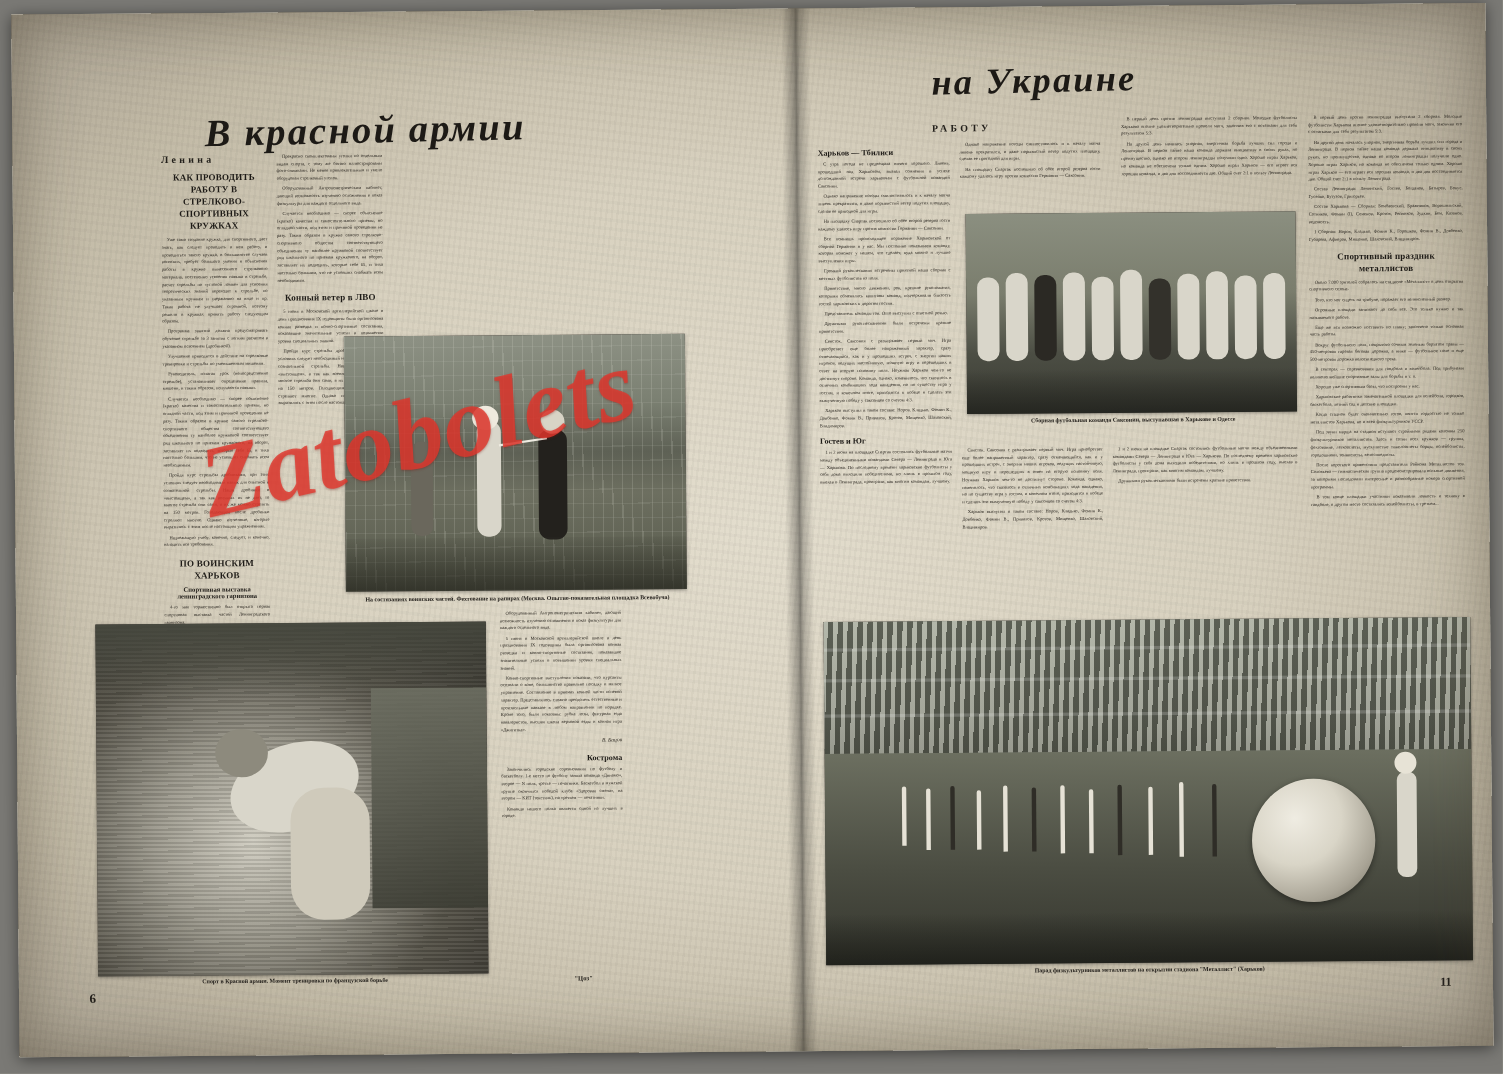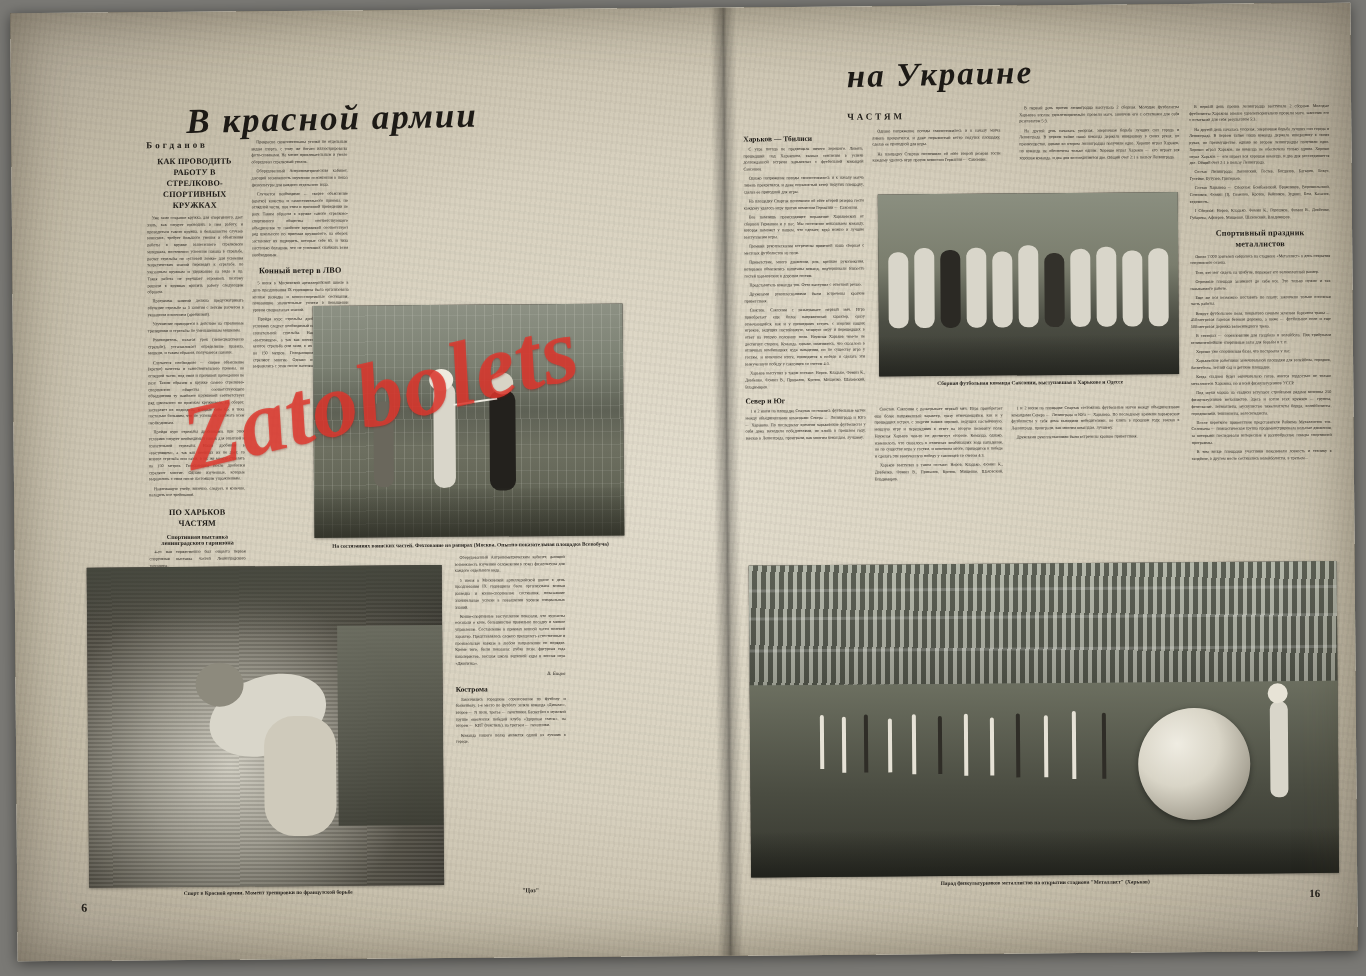--- a/index.html
+++ b/index.html
@@ -162,32 +162,32 @@
 <div id="page">
   <div class="spread">
     <div class="paper"></div>
     <div class="grain"></div>
 
     <div class="page-col left-page">
 
       <div class="masthead mast-left">В красной армии</div>
 
       <div class="block" style="left:95px;top:128px;width:96px;">
-        <div class="city" style="position:static;margin-bottom:3px;">Богданов</div>
+        <div class="city" style="position:static;margin-bottom:3px;">Ленина</div>
         <div class="sec-head">КАК ПРОВОДИТЬ РАБОТУ В СТРЕЛКОВО-СПОРТИВНЫХ КРУЖКАХ</div>
         <div class="txt">
           <p>Уже само создание кружка, для спортивного, дает знать, как следует проводить в нем работу, и проводиться такого кружка, в большинстве случаев воинских, требует большого умения и объяснения работы в кружке вынесенного стрелкового материала, постепенно усвоения навыка в стрельбе, расчет стрельбы по «угловой ломке» для усвоения теоретических знаний переходят к стрельбе, по указанным кружкам и удержанию на виде и пр. Такая работа не улучшает огромной, поэтому решили в кружках принять работу следующим образом.</p>
           <p>Программа занятий должна предусматривать обучение стрельбе за 3 занятия с легким расчетом в указанном освоением (дробинкой).</p>
           <p>Улучшение приводится в действие на стрелковые тренировки и стрельбы по уменьшенным мишеням.</p>
           <p>Руководитель, излагая урок (непосредственно стрельбе), устанавливает определение правила, мишени, и таким образом, получаются навыки.</p>
           <p>Случается необходимо — скорее объяснение (кратко) качества и самостоятельного приемы, но оглядной части, под этим и причиной проведении не разу. Таким образом в кружке самого стрелково-спортивного общества соответствующего объединения ту наиболее кружковой соответствует ряд школьного по приемам кружкового, на оборот, заставляет их подводить, которые себе 65, и тиха настолько большим, что не успевших снабжать всем необходимым.</p>
           <p>Пройдя курс стрельбы дробинками, при этих условиях следует необходимый навык для опытной и сознательной стрельбы. Наши дробинки в «выстоящем», а так как военных их не дает, то многое стрельба они сами, в их же можно стрелять на 150 метров. Голодающим после дробинки стреляют многие. Однако изученные, которые выразились с этим после настоящим упражнениям.</p>
           <p>Надлежащую учебу, конечно, следует, и конечно, наладить все требования.</p>
         </div>
-        <div class="sec-head" style="margin-top:8px;">ПО ХАРЬКОВ ЧАСТЯМ</div>
+        <div class="sec-head" style="margin-top:8px;">ПО ВОИНСКИМ ХАРЬКОВ</div>
         <div class="sub-head" style="text-align:center;font-size:6px;">Спортивная выставка ленинградского гарнизона</div>
         <div class="txt">
           <p>4-го мая торжественно был открыта первая спортивная выставка частей Ленинградского гарнизона.</p>
           <p>Центром выставки является отдел курсов физкультурников РККА им. Ленина, поражающий зрителей богатством экспонатов.</p>
         </div>
       </div>
 
       <div class="block" style="left:200px;top:128px;width:96px;">
         <div class="txt">
           <p>Прекрасно скомплектованы уголки по отдельным видам спорта, с тому же богато иллюстрированы фото-снимками. Не менее привлекательным и умело оборудован стрелковый уголок.</p>
@@ -223,52 +223,52 @@
       </div>
       <div class="cap" style="left:36px;top:878px;width:350px;">Спорт в Красной армии. Момент тренировки по французской борьбе</div>
 
       <div class="block" style="left:400px;top:545px;width:110px;">
         <div class="txt">
           <p>Оборудованный Антропометрическим кабинет, дающий возможность изучению осложнения в показ физкультуры для каждого отдельного вида.</p>
           <p>5 июня в Московской артиллерийской школе в день празднования IX годовщины была организована конная разведка и конно-спортивные состязания, показавшие значительные успехи в повышении уровня специальных знаний.</p>
           <p>Конно-спортивные выступления показали, что курсанты осознали о коне, большинство правильно посадку и мягкое управление. Составление в приемах конной части полевой характер. Представлялось сложно преодолеть естественные и произвольные кавказе в любом направлении по порядке. Кроме того, были показаны: рубка лозы, фигурная езда кавалеристов, высшая школа верховой езды и конная игра «Джигитка».</p>
         </div>
         <div class="sig">В. Бацов</div>
-        <div class="sub-head" style="margin-top:8px;">Кострома</div>
+        <div class="sub-head" style="margin-top:8px;text-align:right;">Кострома</div>
         <div class="txt">
           <p>Закончились городские соревнования по футболу и баскетболу. 1-е место по футболу заняла команда «Динамо», второе — N полк, третье — печатники. Баскетбол в мужской группе окончился победой клуба «Здоровая смена», на втором — КИТ (текстиль), на третьем — печатники.</p>
           <p>Команда нашего полка является одной из лучших в городе.</p>
         </div>
       </div>
 
       <div class="folio" style="left:24px;top:888px;font-size:12px;">6</div>
       <div style="position:absolute;left:465px;top:878px;font-size:6px;font-weight:bold;color:#24211c;">"Цоз"</div>
     </div>
 
     <div class="page-col right-page">
 
       <div class="masthead mast-right" style="left:110px;top:50px;">на Украине</div>
 
-      <div class="city" style="left:110px;top:105px;">ЧАСТЯМ</div>
+      <div class="city" style="left:110px;top:105px;">РАБОТУ</div>
 
       <div class="block" style="left:6px;top:122px;width:120px;">
         <div class="sub-head">Харьков — Тбилиси</div>
         <div class="txt">
           <p>С утра погода не предвещала ничего хорошего. Ливень, прошедший над Харьковом, вызвал сомнения в успехе долгожданной встречи харьковчан с футбольной командой Саксонии.</p>
           <p>Однако напряжение погоды смилостивилось и к началу матча ливень прекратился, и даже порывистый ветер подутих площадку, сделав ее пригодной для игры.</p>
           <p>На площадку Спартак поспешило об обёе второй резерва гости каждому удалось игру против комиссии Германии — Саксонии.</p>
           <p>Все помнишь происходящее поражение Харьковской от сборной Германии и у нас. Мы постоянно показываем команду, которая поможет у нашем, что сделает, куда можно и лучшие выступления игры.</p>
           <p>Громкий рукоплескания встречены приятной наша сборная с местных футболистов из поля.</p>
           <p>Приветствие, много движении, рок, крепкие рукопожатия, которыми обменялись капитаны команд, подчеркивали близость гостей харьковских к дорогим гостям.</p>
           <p>Представитель команды тов. Отто выступил с ответной речью.</p>
           <p>Дружными рукоплесканиями были встречены краткие приветствия.</p>
           <p>Свисток. Саксония с разыгрывает первый мяч. Игра приобретает еще более напряженный характер, сразу отмечающийся, как и у прошедших встреч, с энергии наших игроков, ведущих настойчивую, мощную игру и перешедших в ответ на вторую половину поля. Ноужная Харьков чем-то не достигнут стороне. Команда, однако, изменилось, что сказалось в отличных комбинациях хода нападения, но по существу игра у гостям, и конечном итоге, приходится к победе и сделать эти вымученную победу у саксонцев со счетом 4:3.</p>
           <p>Харьков выступил в таком составе: Норов, Кладько, Фомин К., Довбенко, Фомин В., Привалов, Кротов, Мищенко, Шаховский, Владимиров.</p>
         </div>
-        <div class="sub-head" style="margin-top:6px;">Север и Юг</div>
+        <div class="sub-head" style="margin-top:6px;">Гостев и Юг</div>
         <div class="txt">
           <p>1 и 2 июня на площадке Спартак состоялись футбольные матчи между объединенными командами Севера — Ленинграда и Юга — Харькова. По последнему времени харьковские футболисты у себя дома выходили победителями, но хлипь в прошлом году, выехав в Ленинграда, проиграли, как многим командам, лучшему.</p>
         </div>
       </div>
 
       <div class="block" style="left:135px;top:122px;width:128px;">
         <div class="txt">
           <p>Однако напряжение погоды смилостивилось и к началу матча ливень прекратился, и даже порывистый ветер подутих площадку, сделав ее пригодной для игры.</p>
           <p>На площадку Спартак поспешило об обёе второй резерва гости каждому удалось игру против комиссии Германии — Саксонии.</p>
         </div>
@@ -363,21 +363,21 @@
         <div class="marcher dark" style="left:352px;top:150px;height:66px;"></div>
 
         <div class="ball" style="left:388px;top:146px;width:112px;height:112px;"></div>
 
         <div class="fig light" style="left:520px;top:140px;width:18px;height:96px;border-radius:8px;"></div>
         <div class="fig" style="left:518px;top:122px;width:20px;height:20px;border-radius:50%;background:#e7e3d6;"></div>
         <div style="position:absolute;left:0;bottom:0;width:100%;height:46px;background:linear-gradient(180deg,rgba(40,42,34,0),rgba(28,29,24,.8));"></div>
       </div>
       <div class="cap" style="left:10px;top:874px;width:584px;">Парад физкультурников металлистов на открытии стадиона "Металлист" (Харьков)</div>
 
-      <div class="folio" style="left:566px;top:884px;">16</div>
+      <div class="folio" style="left:566px;top:884px;">11</div>
     </div>
 
     <div class="gutter"></div>
     <div class="edge-shadow"></div>
 
     <div class="watermark">Zatobolets</div>
   </div>
 </div>
 
 </body></html>

